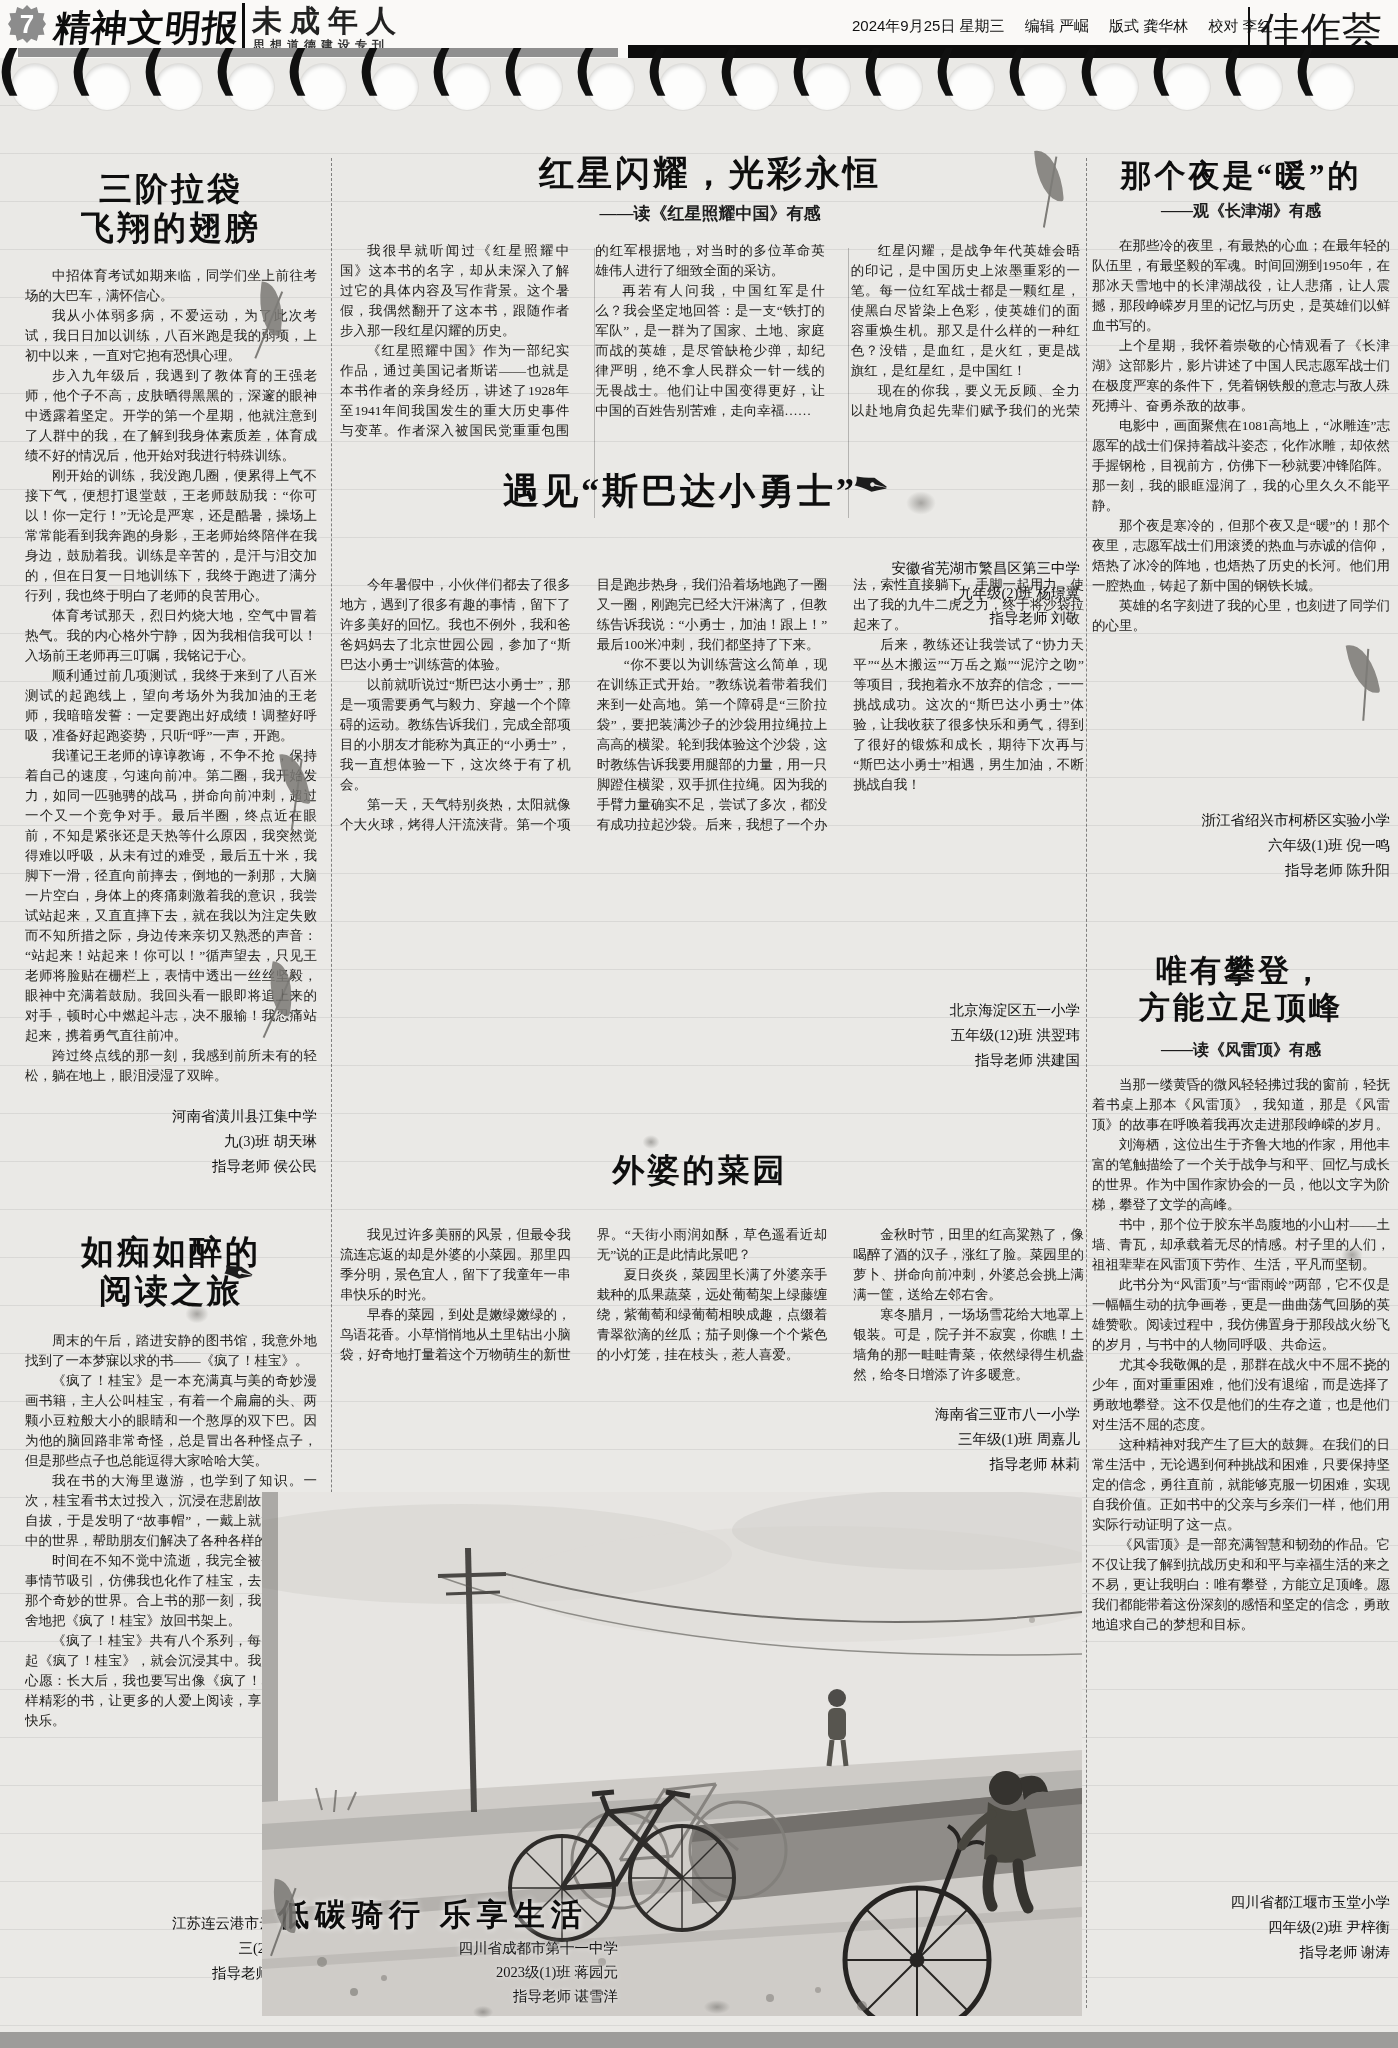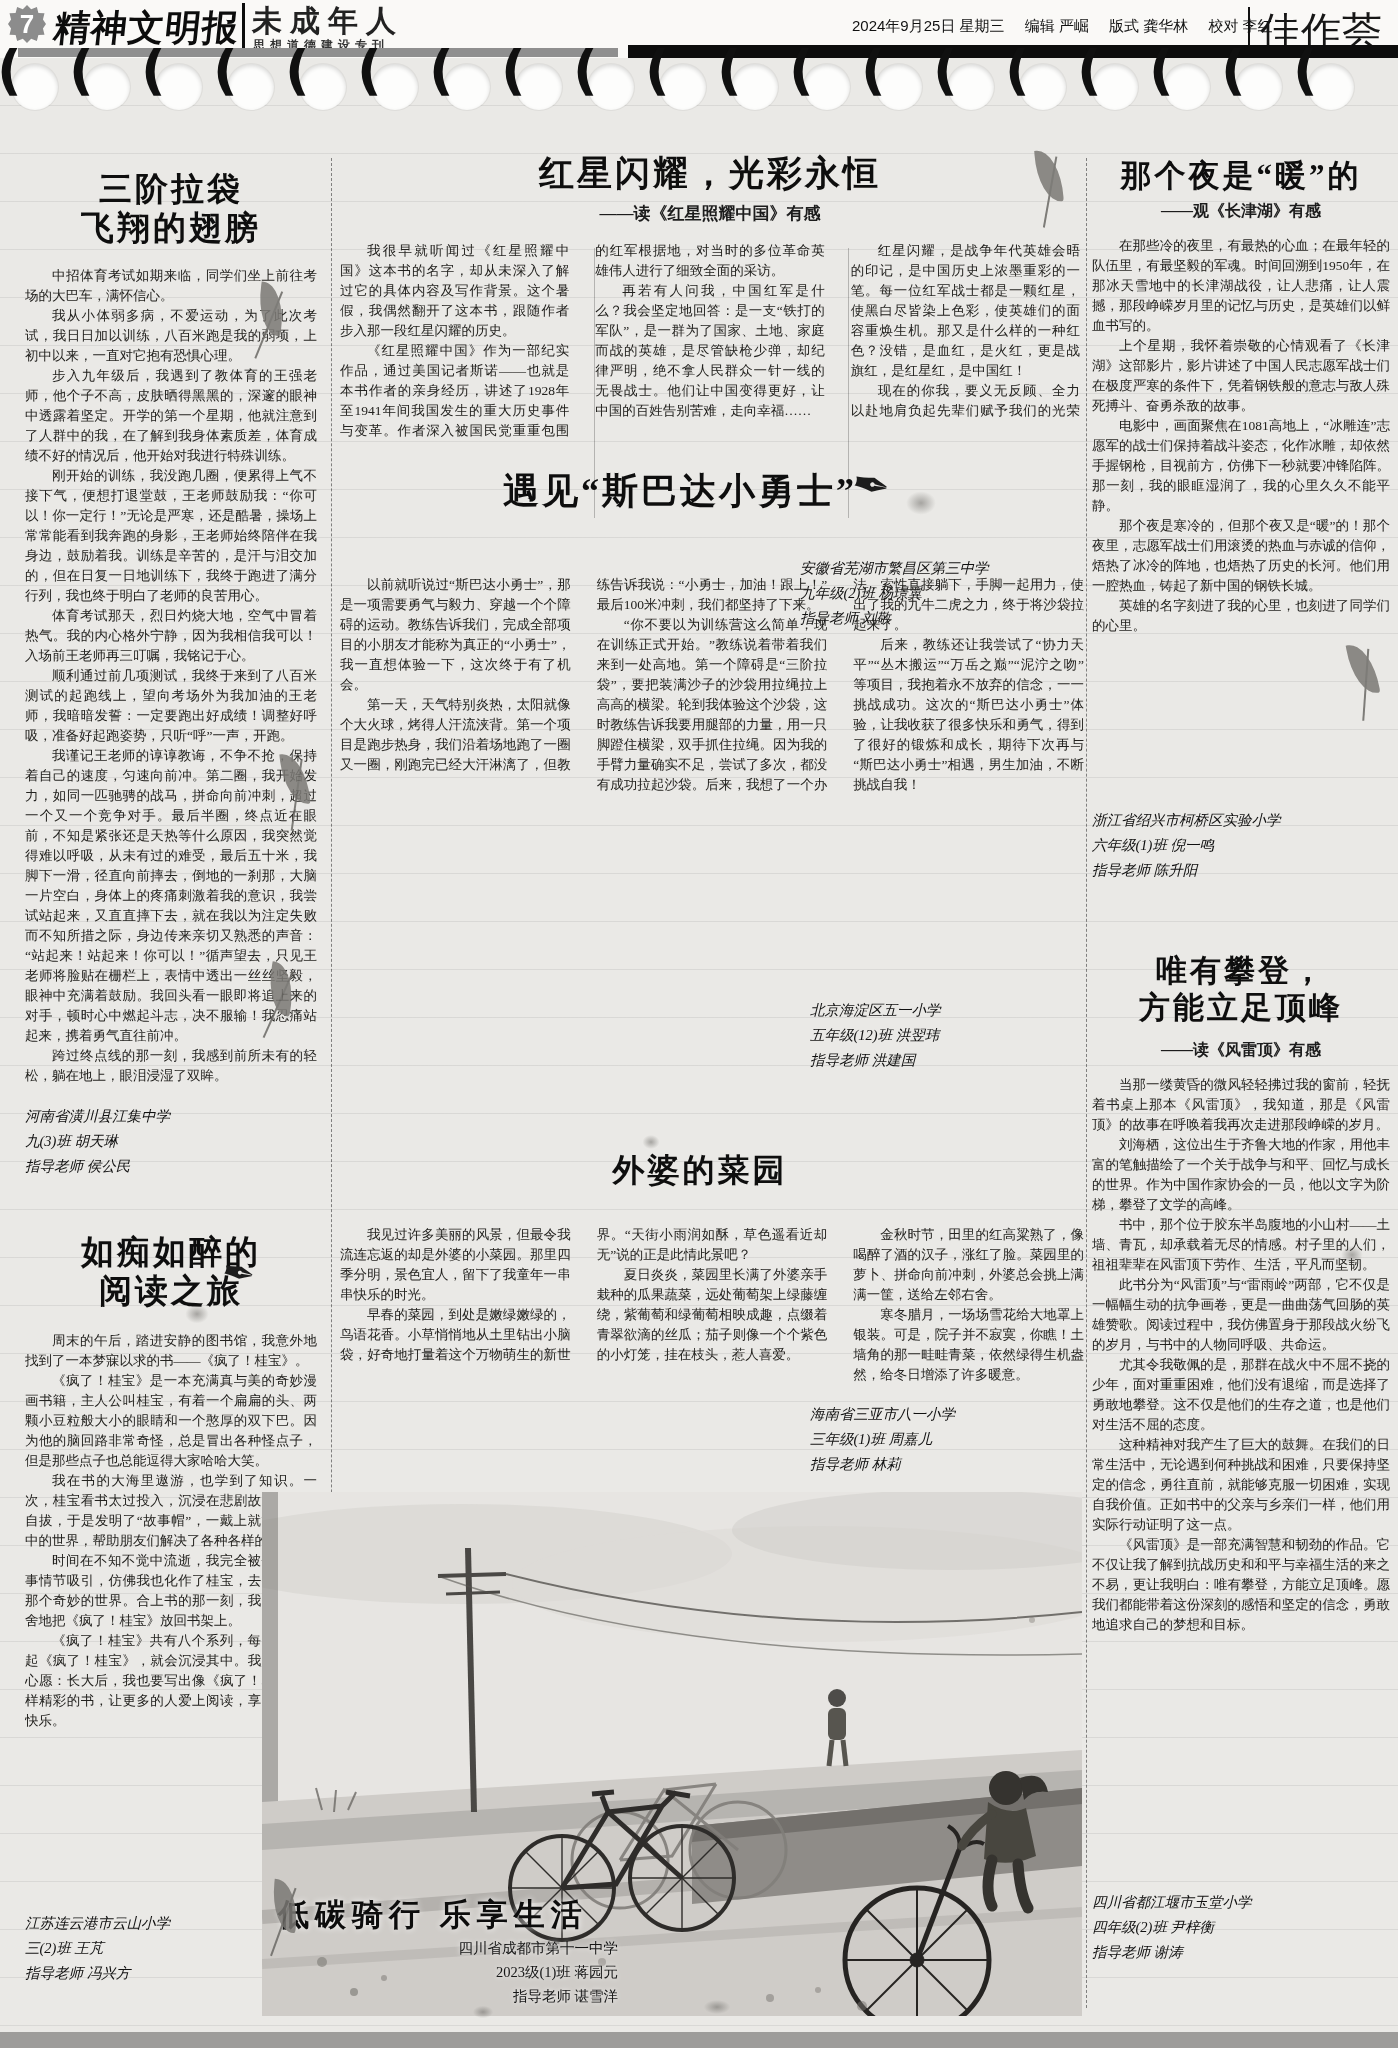--- a/index.html
+++ b/index.html
@@ -31,21 +31,21 @@
   .ring{position:relative;display:inline-block;width:46px;height:46px;margin-right:26px;background:#fdfdfc;
         border-radius:50%;box-shadow:inset 0 2px 4px rgba(0,0,0,.14),0 0 0 1px rgba(0,0,0,.05);}
   .hook{position:absolute;left:-15px;top:-20px;font:bold 54px/54px "DejaVu Sans",sans-serif;color:#101010;}
   
   .art{position:absolute;}
   .t1{font-weight:bold;text-align:center;color:#0e0e0e;letter-spacing:3px;line-height:1.18;}
   .sub{font-weight:bold;text-align:center;color:#1c1c1c;}
   .body p{margin:0;font-size:13.5px;line-height:20px;text-align:justify;text-indent:2em;color:#23221f;}
   .body{overflow:hidden;}
   .cols3{column-count:3;column-gap:26px;}
-  .byline{text-align:left;font-size:14.5px;line-height:25px;color:#101010;font-style:italic;}
+  .byline{text-align:right;font-size:14.5px;line-height:25px;color:#101010;}
   .vsep{position:absolute;width:0;border-left:1px dashed rgba(40,40,40,.55);}
   .vsep-solid{position:absolute;width:1px;background:rgba(40,40,40,.28);}
   
   .feather{position:absolute;width:26px;height:52px;opacity:.85;}
   .feather::before{content:"";position:absolute;inset:0;background:#7b7975;border-radius:0 100% 8% 100%/0 100% 8% 100%;}
   .feather::after{content:"";position:absolute;left:12px;top:6px;width:1.5px;height:72px;background:#6b6965;transform:rotate(14deg);}
   .pen{position:absolute;font-size:46px;color:#1c1c1c;transform:rotate(12deg);font-family:"DejaVu Sans",sans-serif;}
   .blot{position:absolute;background:radial-gradient(closest-side,#6e6c68,rgba(110,108,104,0) 78%);
         border-radius:58% 42% 55% 45%;opacity:.55;}
   .illus{position:absolute;left:262px;top:1434px;width:820px;height:524px;}
@@ -138,20 +138,21 @@
       <div class="byline">
         <div>浙江省绍兴市柯桥区实验小学</div>
         <div>六年级(1)班 倪一鸣</div>
         <div>指导老师 陈升阳</div>
       </div>
     </section>
 
     <div class="art t1" style="left:420px;top:412px;width:520px;font-size:36px;">遇见“斯巴达小勇士”</div>
     <section class="art" style="left:340px;top:517px;width:744px;">
       <div class="body cols3" style="height:420px;">
+          <p>今年暑假中，小伙伴们都去了很多地方，遇到了很多有趣的事情，留下了许多美好的回忆。我也不例外，我和爸爸妈妈去了北京世园公园，参加了“斯巴达小勇士”训练营的体验。</p>
           <p>以前就听说过“斯巴达小勇士”，那是一项需要勇气与毅力、穿越一个个障碍的运动。教练告诉我们，完成全部项目的小朋友才能称为真正的“小勇士”，我一直想体验一下，这次终于有了机会。</p>
           <p>第一天，天气特别炎热，太阳就像个大火球，烤得人汗流浃背。第一个项目是跑步热身，我们沿着场地跑了一圈又一圈，刚跑完已经大汗淋漓了，但教练告诉我说：“小勇士，加油！跟上！”最后100米冲刺，我们都坚持了下来。</p>
           <p>“你不要以为训练营这么简单，现在训练正式开始。”教练说着带着我们来到一处高地。第一个障碍是“三阶拉袋”，要把装满沙子的沙袋用拉绳拉上高高的横梁。轮到我体验这个沙袋，这时教练告诉我要用腿部的力量，用一只脚蹬住横梁，双手抓住拉绳。因为我的手臂力量确实不足，尝试了多次，都没有成功拉起沙袋。后来，我想了一个办法，索性直接躺下，手脚一起用力，使出了我的九牛二虎之力，终于将沙袋拉起来了。</p>
           <p>后来，教练还让我尝试了“协力天平”“丛木搬运”“万岳之巅”“泥泞之吻”等项目，我抱着永不放弃的信念，一一挑战成功。这次的“斯巴达小勇士”体验，让我收获了很多快乐和勇气，得到了很好的锻炼和成长，期待下次再与“斯巴达小勇士”相遇，男生加油，不断挑战自我！</p>
         </div>
     </section>
     <div class="art byline" style="left:810px;top:940px;width:270px;">
       <div>北京海淀区五一小学</div>
       <div>五年级(12)班 洪翌玮</div>
       <div>指导老师 洪建国</div>

